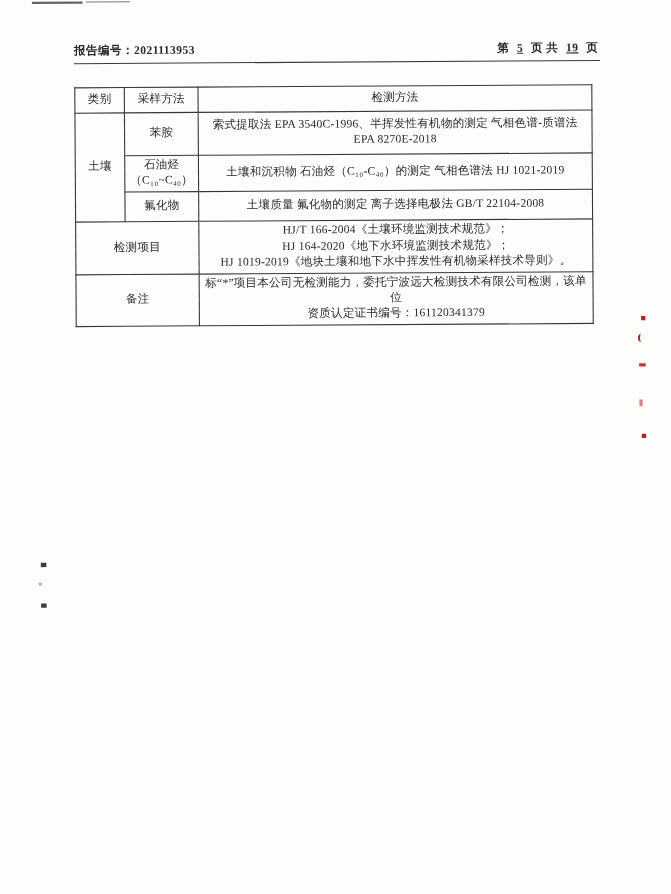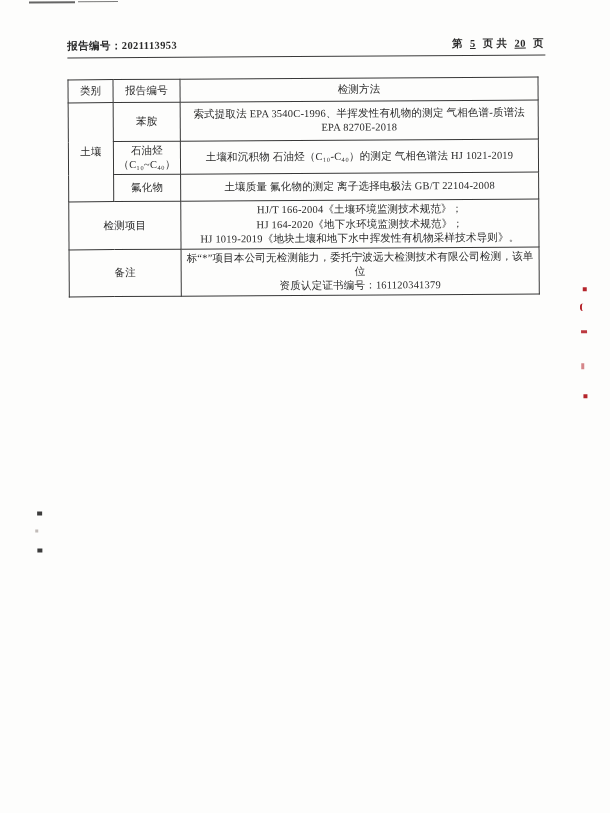--- a/index.html
+++ b/index.html
@@ -94,35 +94,35 @@
   <div class="tilt">
 
     <div class="doc-header">
       <div>
         <span>报告编号：</span><span>2021113953</span>
       </div>
       <div class="pagination">
         <span>第</span>
         <span class="num">5</span>
         <span>页 共</span>
-        <span class="num">20</span>
+        <span class="num">19</span>
         <span>页</span>
       </div>
     </div>
 
     <table class="methods">
       <colgroup>
         <col class="c-cat">
           <col class="c-item">
           <col class="c-meth">
       </colgroup>
       <tbody>
         <tr class="r-head">
           <th class="bold">类别</th>
-          <th class="bold">报告编号</th>
+          <th class="bold">采样方法</th>
           <th class="bold">检测方法</th>
         </tr>
         <tr class="r-aniline">
           <td rowspan="3">土壤</td>
           <td>苯胺</td>
           <td>索式提取法  EPA 3540C-1996、半挥发性有机物的测定  气相色谱-质谱法
 EPA 8270E-2018</td>
         </tr>
         <tr class="r-tph">
           <td>石油烃

